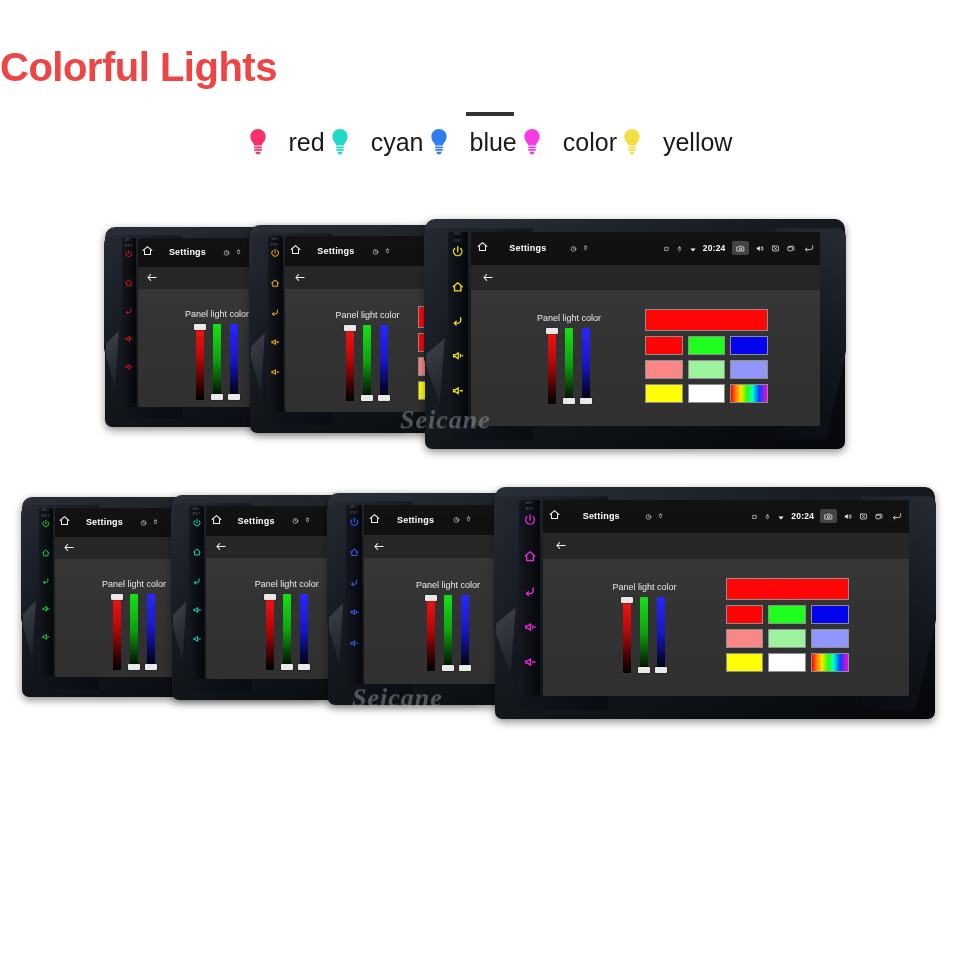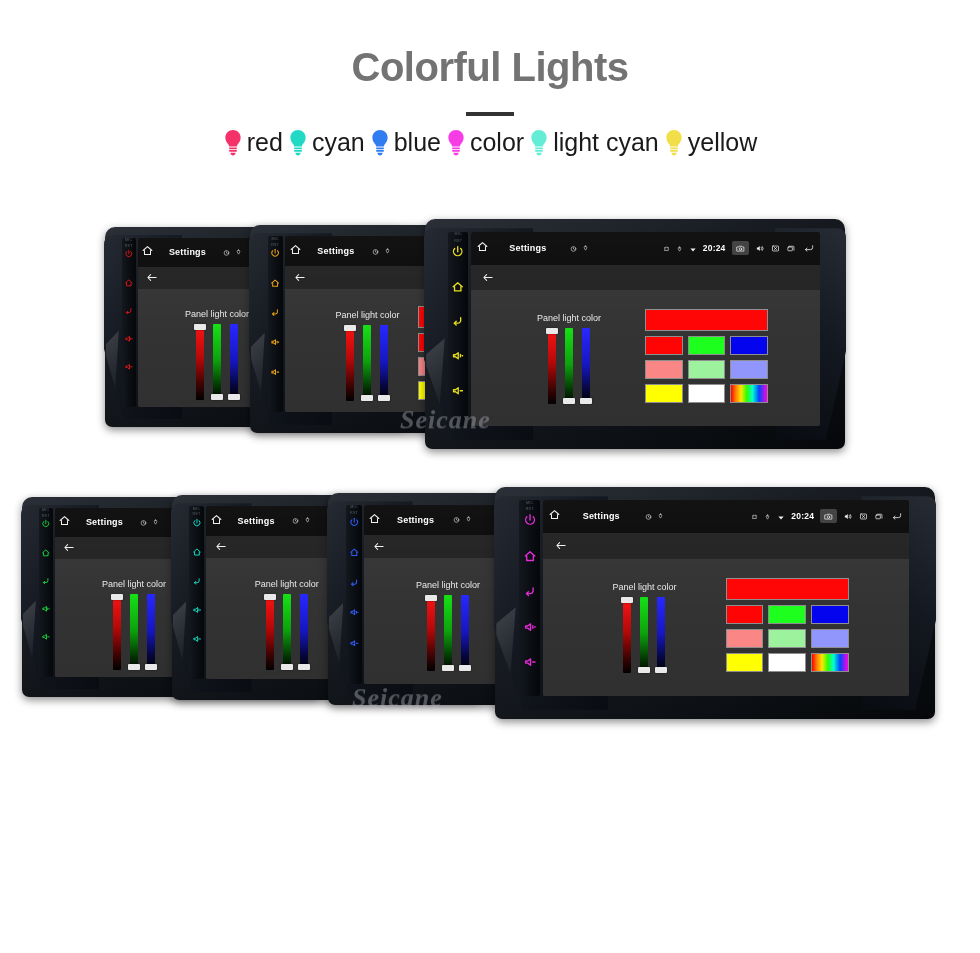--- a/index.html
+++ b/index.html
@@ -5,24 +5,24 @@
   * { box-sizing: border-box; margin: 0; padding: 0; }
   html, body {
     width: 980px; height: 953px;
     background: #ffffff;
     font-family: "Liberation Sans", sans-serif;
     overflow: hidden;
   }
 
   
   .page-title {
-    text-align: center;
+    text-align: left;
     font-size: 40px;
     font-weight: bold;
-    color: #737373;
+    color: #ef4444;
     letter-spacing: -0.5px;
     padding-top: 45px;
     font-family: "Liberation Sans", sans-serif;
   }
   .title-divider {
     width: 48px; height: 4px;
     background: #333333;
     margin: 22px auto 0 auto;
   }
   .page-desc {
@@ -39,22 +39,22 @@
   .legend {
     display: flex;
     justify-content: center;
     align-items: center;
     gap: 5px;
     margin-top: 12px;
     padding: 0 20px;
   }
   .legend-item {
     display: flex;
-    align-items: flex-end;
-    gap: 4px;
+    align-items: flex-start;
+    gap: 21px;
   }
   .legend-label {
     font-size: 25px;
     color: #1a1a1a;
     white-space: nowrap;
   }
   .bulb { flex: 0 0 auto; display: block; }
 
   
   .rows { position: relative; width: 980px; }
@@ -285,29 +285,20 @@
       <svg class="bulb" width="20" height="27.599999999999998" viewBox="0 0 22 30">
     <path d="M11 1C6.3 1 2.6 4.7 2.6 9.4c0 3.3 1.8 5.3 3 7 .7 1 1.1 1.7 1.1 2.6h8.6c0-.9.4-1.6 1.1-2.6 1.2-1.7 3-3.7 3-7C19.4 4.7 15.7 1 11 1z" fill="#f63ce4"></path>
     <rect x="6.7" y="20.1" width="8.6" height="1.9" rx=".7" fill="#f63ce4"></rect>
     <rect x="6.7" y="22.9" width="8.6" height="1.9" rx=".7" fill="#f63ce4"></rect>
     <path d="M8.1 25.9h5.8c-.3 1.9-1.4 3-2.9 3s-2.6-1.1-2.9-3z" fill="#f63ce4"></path>
   </svg>
       <span class="legend-label">color</span>
     </div>
     <div class="legend-item">
       <svg class="bulb" width="20" height="27.599999999999998" viewBox="0 0 22 30">
-    <path d="M11 1C6.3 1 2.6 4.7 2.6 9.4c0 3.3 1.8 5.3 3 7 .7 1 1.1 1.7 1.1 2.6h8.6c0-.9.4-1.6 1.1-2.6 1.2-1.7 3-3.7 3-7C19.4 4.7 15.7 1 11 1z" fill="#63edd6"></path>
-    <rect x="6.7" y="20.1" width="8.6" height="1.9" rx=".7" fill="#63edd6"></rect>
-    <rect x="6.7" y="22.9" width="8.6" height="1.9" rx=".7" fill="#63edd6"></rect>
-    <path d="M8.1 25.9h5.8c-.3 1.9-1.4 3-2.9 3s-2.6-1.1-2.9-3z" fill="#63edd6"></path>
-  </svg>
-      <span class="legend-label">light cyan</span>
-    </div>
-    <div class="legend-item">
-      <svg class="bulb" width="20" height="27.599999999999998" viewBox="0 0 22 30">
     <path d="M11 1C6.3 1 2.6 4.7 2.6 9.4c0 3.3 1.8 5.3 3 7 .7 1 1.1 1.7 1.1 2.6h8.6c0-.9.4-1.6 1.1-2.6 1.2-1.7 3-3.7 3-7C19.4 4.7 15.7 1 11 1z" fill="#f2de46"></path>
     <rect x="6.7" y="20.1" width="8.6" height="1.9" rx=".7" fill="#f2de46"></rect>
     <rect x="6.7" y="22.9" width="8.6" height="1.9" rx=".7" fill="#f2de46"></rect>
     <path d="M8.1 25.9h5.8c-.3 1.9-1.4 3-2.9 3s-2.6-1.1-2.9-3z" fill="#f2de46"></path>
   </svg>
       <span class="legend-label">yellow</span>
     </div>
   </div>
 
 <div class="rows">

